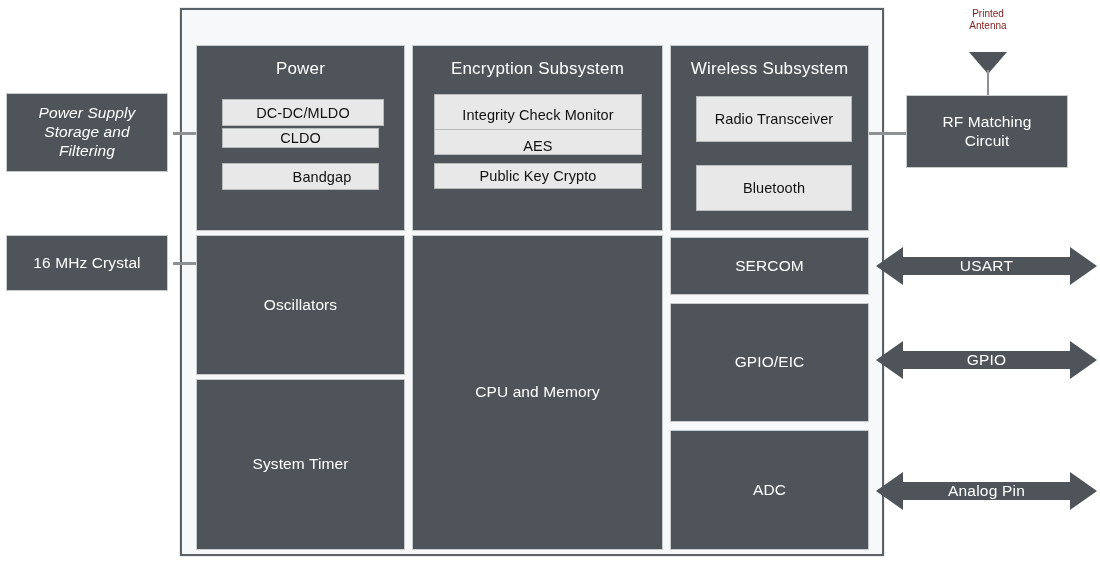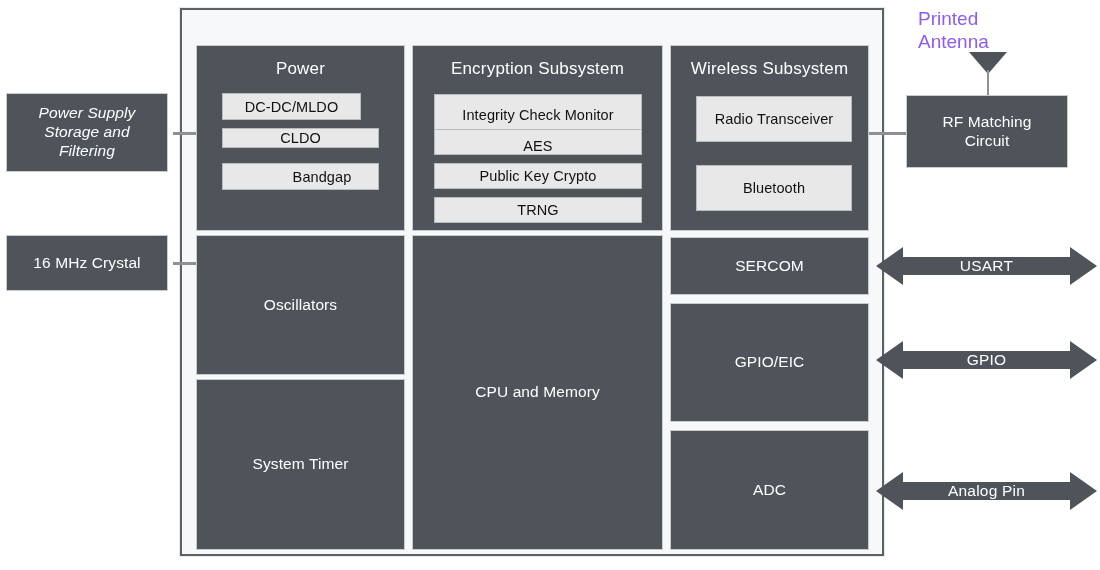--- a/index.html
+++ b/index.html
@@ -91,23 +91,23 @@
   .ant-tri {
     position: absolute;
     width: 0;
     height: 0;
     border-left: 19px solid transparent;
     border-right: 19px solid transparent;
     border-top: 22px solid #4e5459;
   }
   .ant-label {
     position: absolute;
-    text-align: left;
-    font-size: 19px;
-    color: #8b5cf6;
+    text-align: center;
+    font-size: 10px;
+    color: #7f1d1d;
     line-height: 1.2;
   }
 
   
   .darrow {
     position: absolute;
     display: flex;
     align-items: center;
     justify-content: center;
   }
@@ -145,44 +145,41 @@
   <div class="ant-tri" style="left:969px; top:52px;"></div>
   <div class="ant-stem" style="left:987px; top:70px; height:26px;"></div>
 
   <div class="blk ext" style="left:906px; top:95px; width:162px; height:73px;">
     <span>RF Matching<br>Circuit</span>
   </div>
 
   <div class="grp" style="left:196px; top:45px; width:209px; height:186px;">
     <div class="grp-title" style="margin-top:13px;">Power</div>
   </div>
-  <div class="sub" style="left:222px; top:93px; width:139px; height:27px;">
+  <div class="sub" style="left:222px; top:99px; width:162px; height:27px;">
     <span>DC-DC/MLDO</span>
   </div>
   <div class="sub" style="left:222px; top:128px; width:157px; height:20px;">
     <span>CLDO</span>
   </div>
   <div class="sub" style="left:222px; top:163px; width:157px; height:27px;padding-left:43px;">
     <span>Bandgap</span>
   </div>
 
   <div class="grp" style="left:412px; top:45px; width:251px; height:186px;">
     <div class="grp-title" style="margin-top:13px;">Encryption Subsystem</div>
   </div>
   <div class="sub" style="left:434px; top:94px; width:208px; height:42px;justify-content:center;">
     <span>Integrity Check Monitor</span>
   </div>
   <div class="sub" style="left:434px; top:129px; width:208px; height:26px;align-items:flex-end;">
     <span>AES</span>
   </div>
   <div class="sub" style="left:434px; top:163px; width:208px; height:26px;">
     <span>Public Key Crypto</span>
-  </div>
-  <div class="sub" style="left:434px; top:197px; width:208px; height:26px;">
-    <span>TRNG</span>
   </div>
 
   <div class="grp" style="left:670px; top:45px; width:199px; height:186px;">
     <div class="grp-title" style="margin-top:13px;">Wireless Subsystem</div>
   </div>
   <div class="sub" style="left:696px; top:96px; width:156px; height:46px;">
     <span>Radio Transceiver</span>
   </div>
   <div class="sub" style="left:696px; top:165px; width:156px; height:46px;">
     <span>Bluetooth</span>

